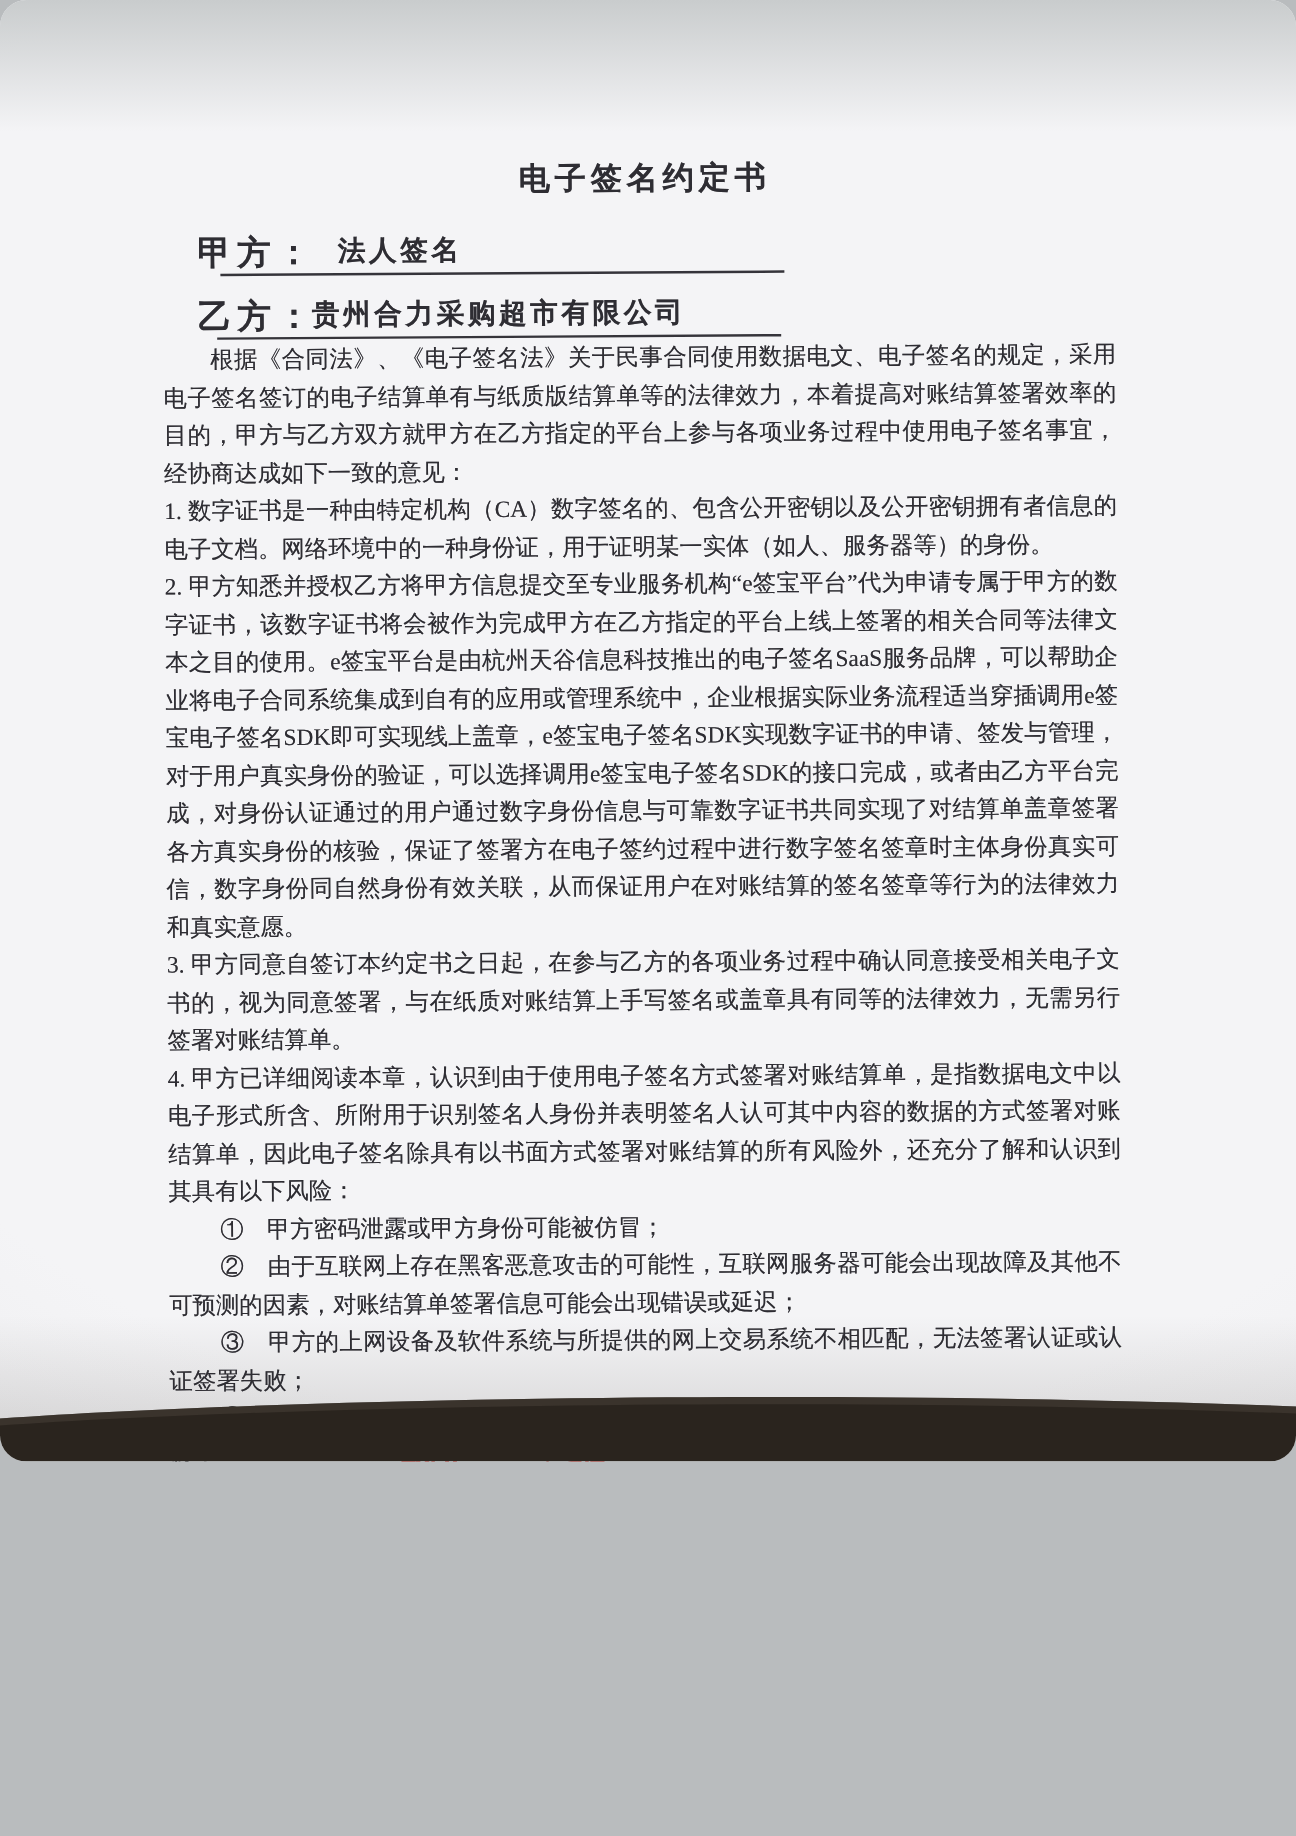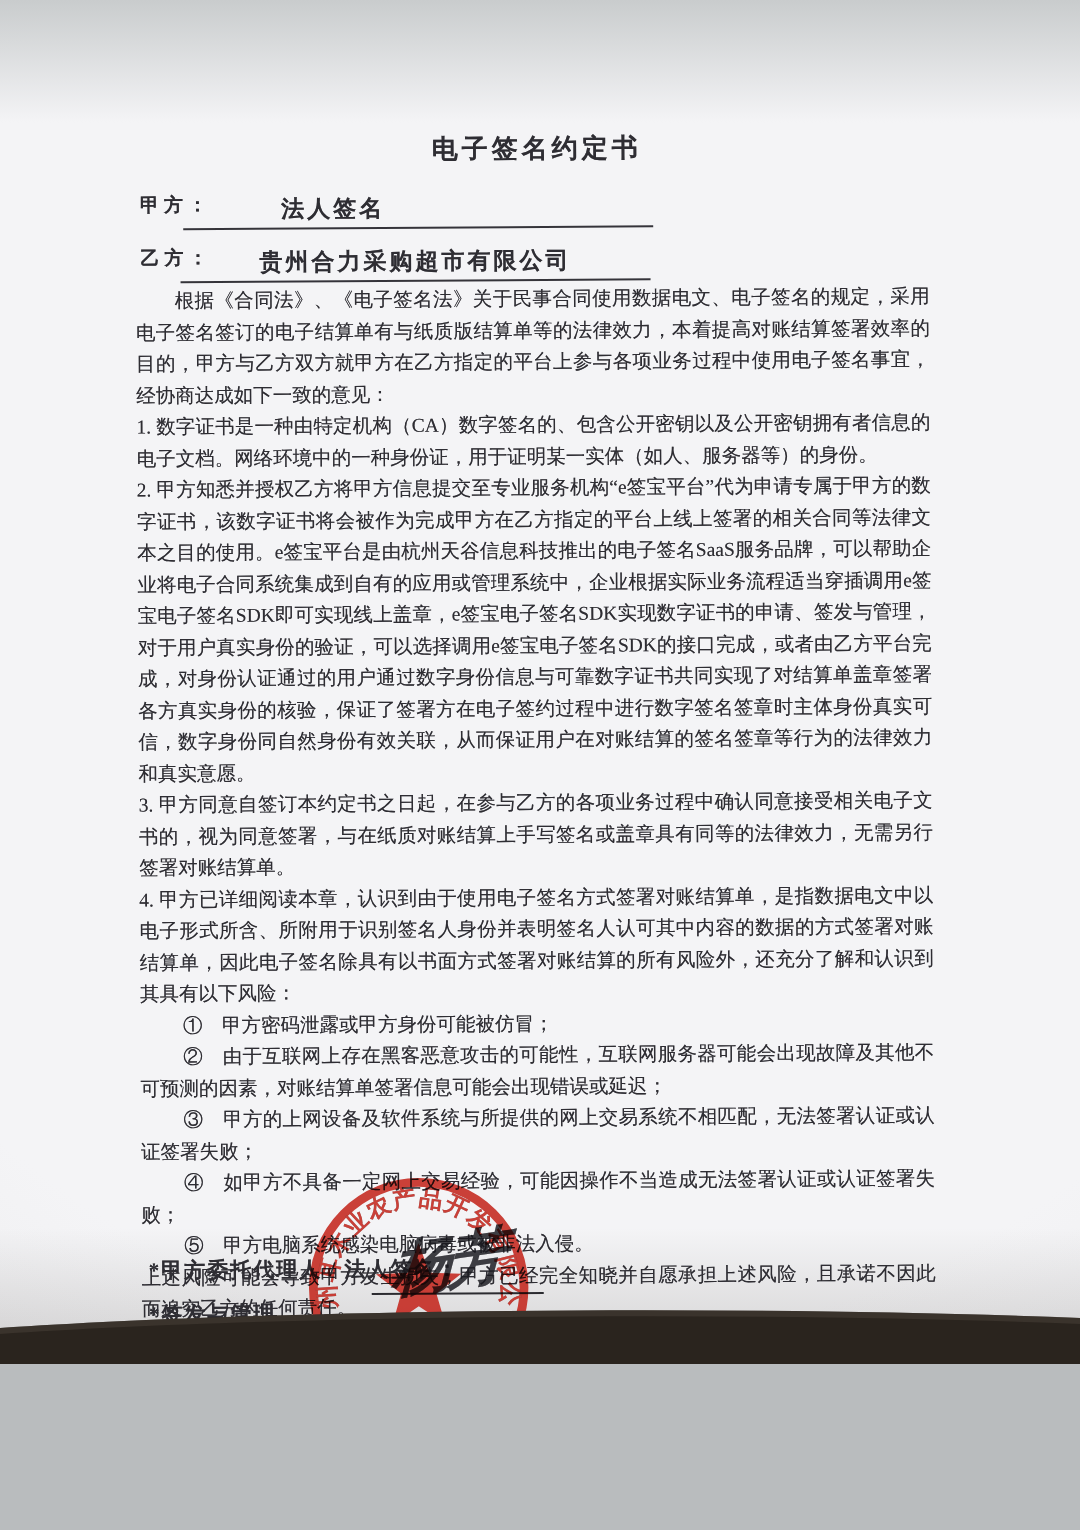--- a/index.html
+++ b/index.html
@@ -2,42 +2,42 @@
 <html><head>
 <meta charset="utf-8">
 <style>
   html,body{margin:0;padding:0;}
   body{
     width:1080px;height:1530px;overflow:hidden;
     background:#b9bcbe;
     font-family:"Liberation Serif","DejaVu Serif",serif;
   }
   .photo{
-    position:relative;width:1080px;height:1364px;overflow:hidden;
+    position:relative;width:1080px;height:1218px;overflow:hidden;border-radius:22px;
   }
   
   .paper{
     position:absolute;inset:0;
     background:
       linear-gradient(#c9cccd 0%, rgba(201,204,205,0) 9%),
       linear-gradient(rgba(0,0,0,0) 90%, rgba(90,85,80,.20) 99%),
       radial-gradient(145% 105% at 52% 44%, #f4f4f6 52%, #ececee 72%, #dfe1e3 88%, #c7cacc 100%);
   }
   .content{
     position:absolute;inset:0;
     transform:rotate(-0.35deg);
     color:#2e2d33;
     text-shadow:0 0 .5px rgba(40,40,46,.55);
   }
   .title{
     position:absolute;top:131px;left:0;width:100%;
     text-align:center;font-size:26px;font-weight:700;letter-spacing:4px;margin:0;
   }
   .party-row{position:absolute;font-weight:700;}
-  .party-label{font-size:19px;letter-spacing:5px;}
+  .party-label{font-size:28px;letter-spacing:5px;margin-left:24px;}
   .party-line{position:absolute;height:2px;background:#35343a;}
   .party-value{position:absolute;font-size:23px;letter-spacing:3px;font-weight:700;white-space:nowrap;}
   .bodytext{
     position:absolute;top:283px;left:138px;width:794px;
     font-size:19.5px;line-height:31.5px;text-align:justify;
   }
   .bodytext p{margin:0;}
   .ind{text-indent:2em;}
   .risk{text-indent:2.2em;}
   .footer-label{position:absolute;font-size:21px;font-weight:700;letter-spacing:2px;white-space:nowrap;}

